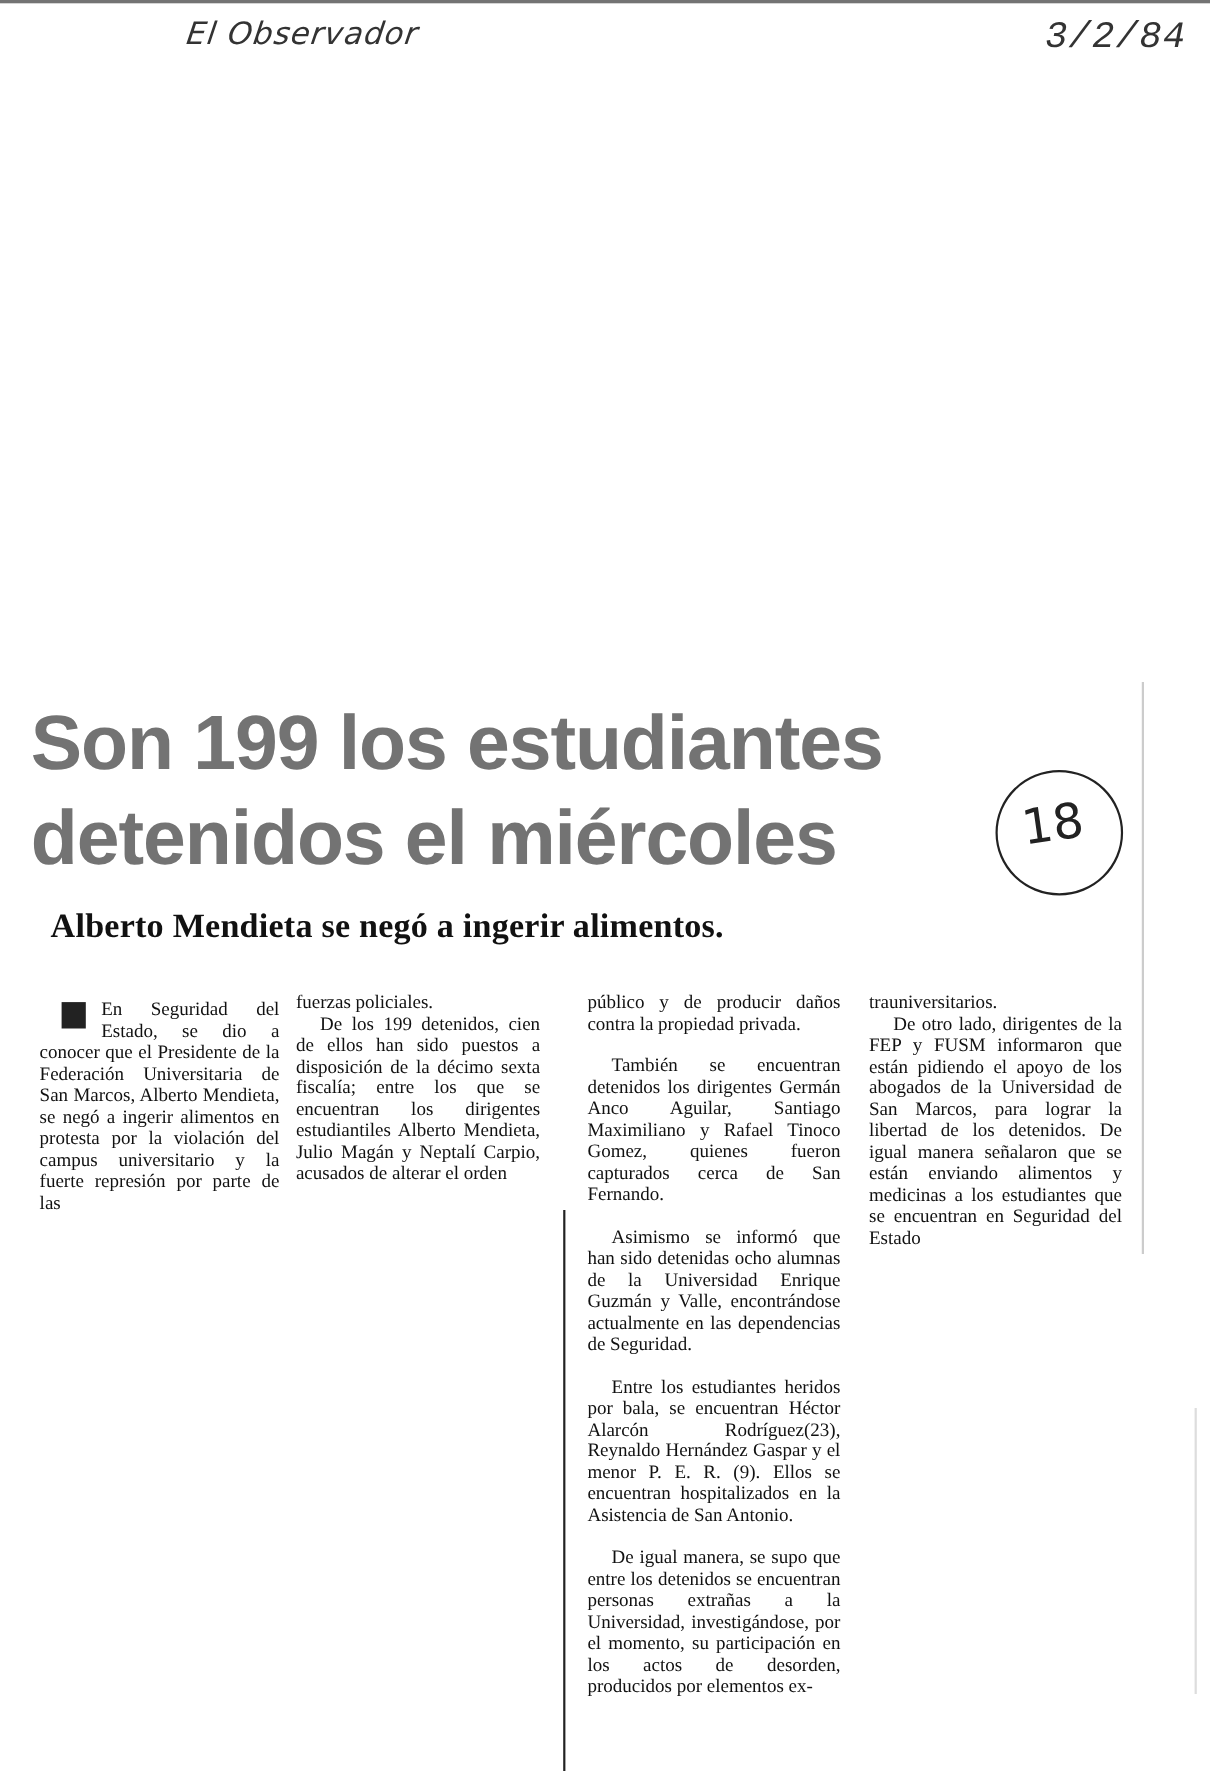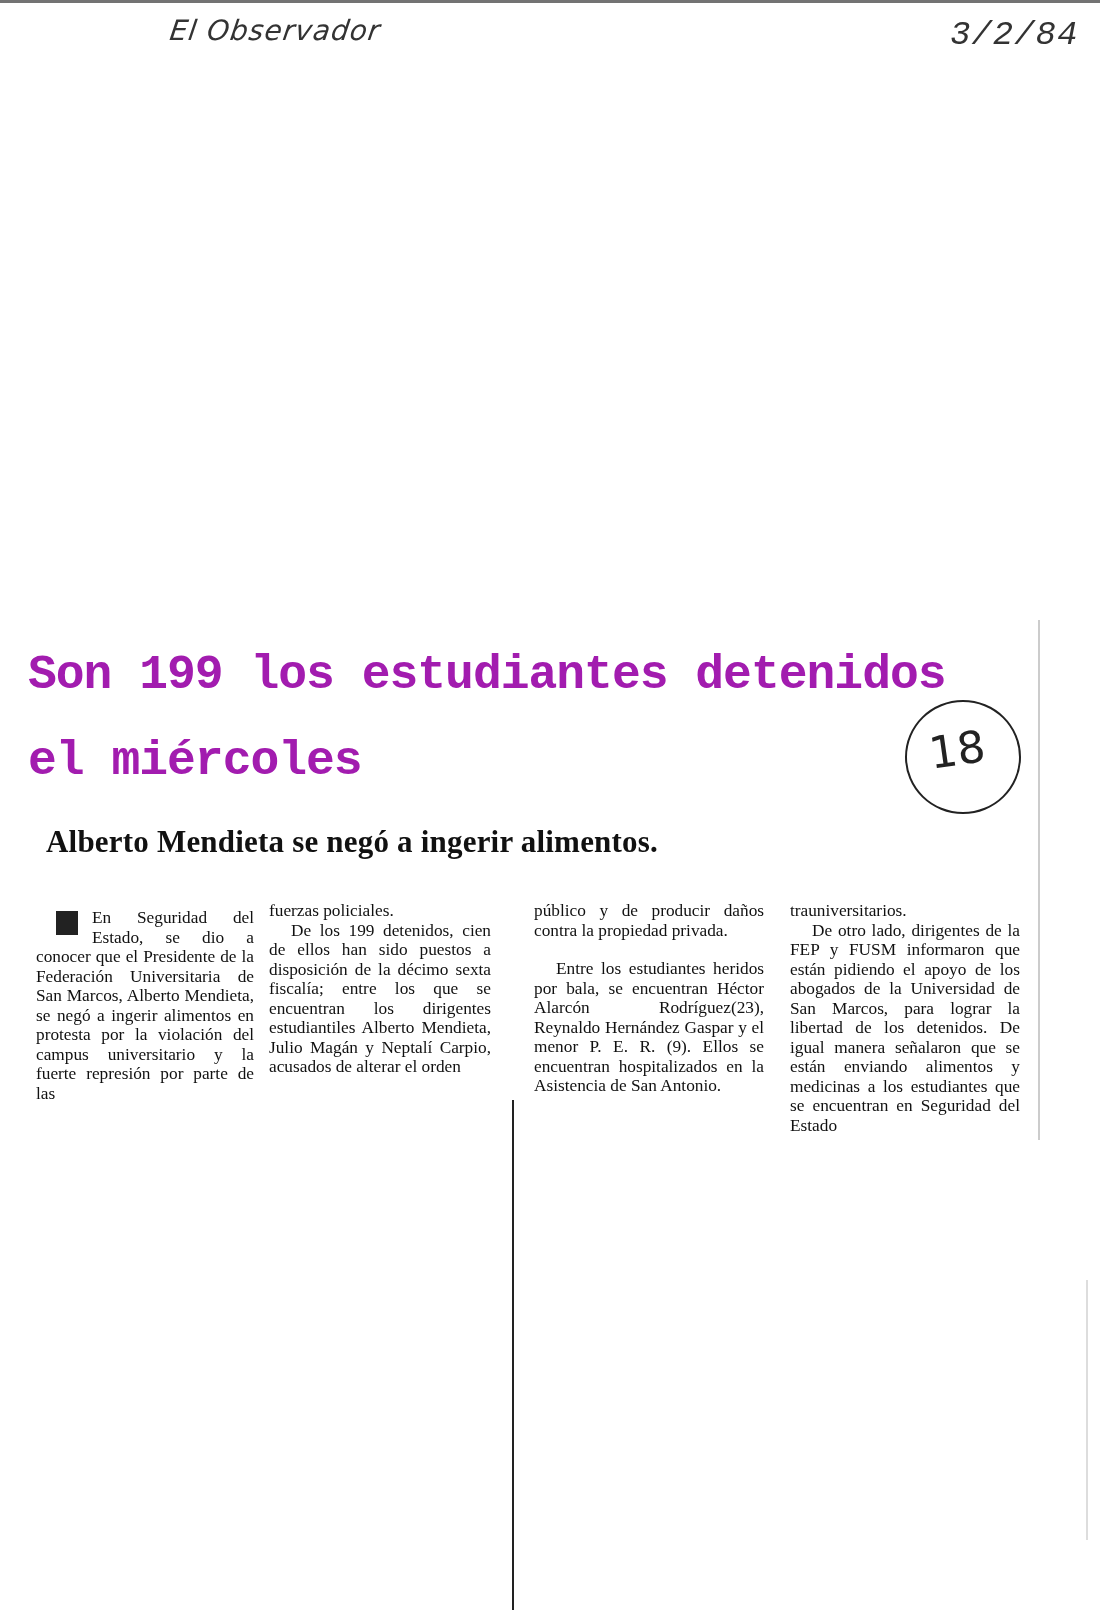--- a/index.html
+++ b/index.html
@@ -13,22 +13,22 @@
     position:absolute; font-family:"DejaVu Sans", sans-serif; font-style:italic;
     color:#333; font-weight:normal; letter-spacing:1px;
   }
   .hand.source { left:170px; top:14px; font-size:28px; transform:skewX(-8deg); }
   .hand.date { left:950px; top:16px; font-size:34px;font-family:Liberation Mono, monospace; }
   .right-edge { position:absolute; left:1038px; top:620px; width:2px; height:520px; background:#999; opacity:.5; }
   .right-edge2 { position:absolute; left:1086px; top:1280px; width:2px; height:260px; background:#aaa; opacity:.4; }
 
   .headline {
     position:absolute; left:28px; top:632px; width:960px; margin:0;
-    font-family:Liberation Mono, monospace; font-weight:bold; font-size:48px; line-height:86px;
-    color:#a21caf; letter-spacing:-1px;
+    font-family:Liberation Sans, sans-serif; font-weight:bold; font-size:70px; line-height:86px;
+    color:#737373; letter-spacing:-1px;
   }
   .subhead {
     position:absolute; left:30px; top:808px; margin:16px;
     font-family:"Liberation Serif", serif; font-size:31px; color:#111; letter-spacing:.2px;
   }
   .circle {
     position:absolute; left:905px; top:700px; width:112px; height:110px;
     border:2px solid #222; border-radius:50%;
   }
   .circle span {
@@ -74,19 +74,22 @@
 
 <div class="col col2">
   <p>fuerzas policiales.</p>
   <p class="indent">De los 199 detenidos, cien de ellos han sido puestos a disposición de la décimo sexta fiscalía; entre los que se encuentran los dirigentes estudiantiles Alberto Mendieta, Julio Magán y Neptalí Carpio, acusados de alterar el orden</p>
 </div>
 
 <div class="col-rule"></div>
 
 <div class="col col3">
   <p>público y de producir daños contra la propiedad privada.</p>
+  <p class="indent gap">También se encuentran detenidos los dirigentes Germán Anco Aguilar, Santiago Maximiliano y Rafael Tinoco Gomez, quienes fueron capturados cerca de San Fernando.</p>
+  <p class="indent gap">Asimismo se informó que han sido detenidas ocho alumnas de la Universidad Enrique Guzmán y Valle, encontrándose actualmente en las dependencias de Seguridad.</p>
   <p class="indent gap">Entre los estudiantes heridos por bala, se encuentran Héctor Alarcón Rodríguez(23), Reynaldo Hernández Gaspar y el menor P. E. R. (9). Ellos se encuentran hospitalizados en la Asistencia de San Antonio.</p>
+  <p class="indent gap">De igual manera, se supo que entre los detenidos se encuentran personas extrañas a la Universidad, investigándose, por el momento, su participación en los actos de desorden, producidos por elementos ex-</p>
 </div>
 
 <div class="col col4">
   <p>trauniversitarios.</p>
   <p class="indent">De otro lado, dirigentes de la FEP y FUSM informaron que están pidiendo el apoyo de los abogados de la Universidad de San Marcos, para lograr la libertad de los detenidos. De igual manera señalaron que se están enviando alimentos y medicinas a los estudiantes que se encuentran en Seguridad del Estado</p>
 </div>
 
 </body></html>

